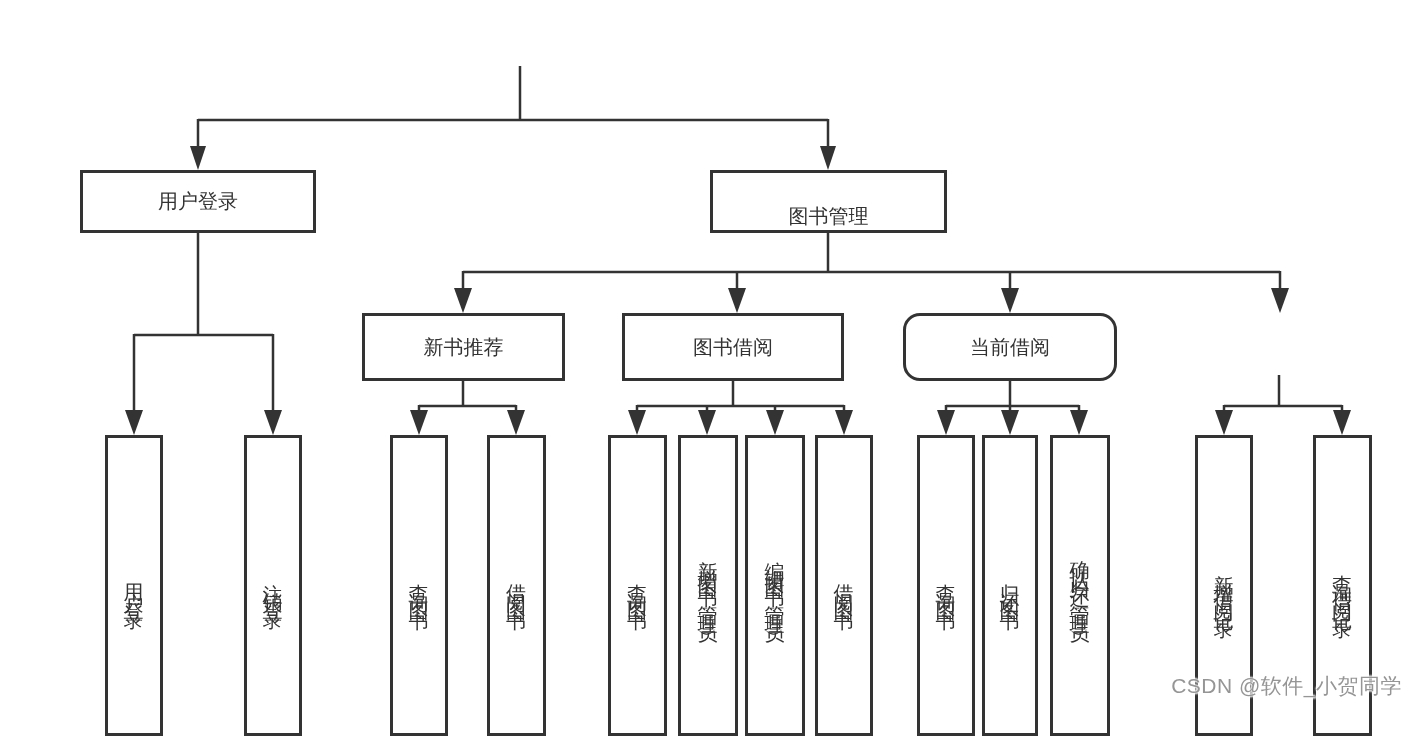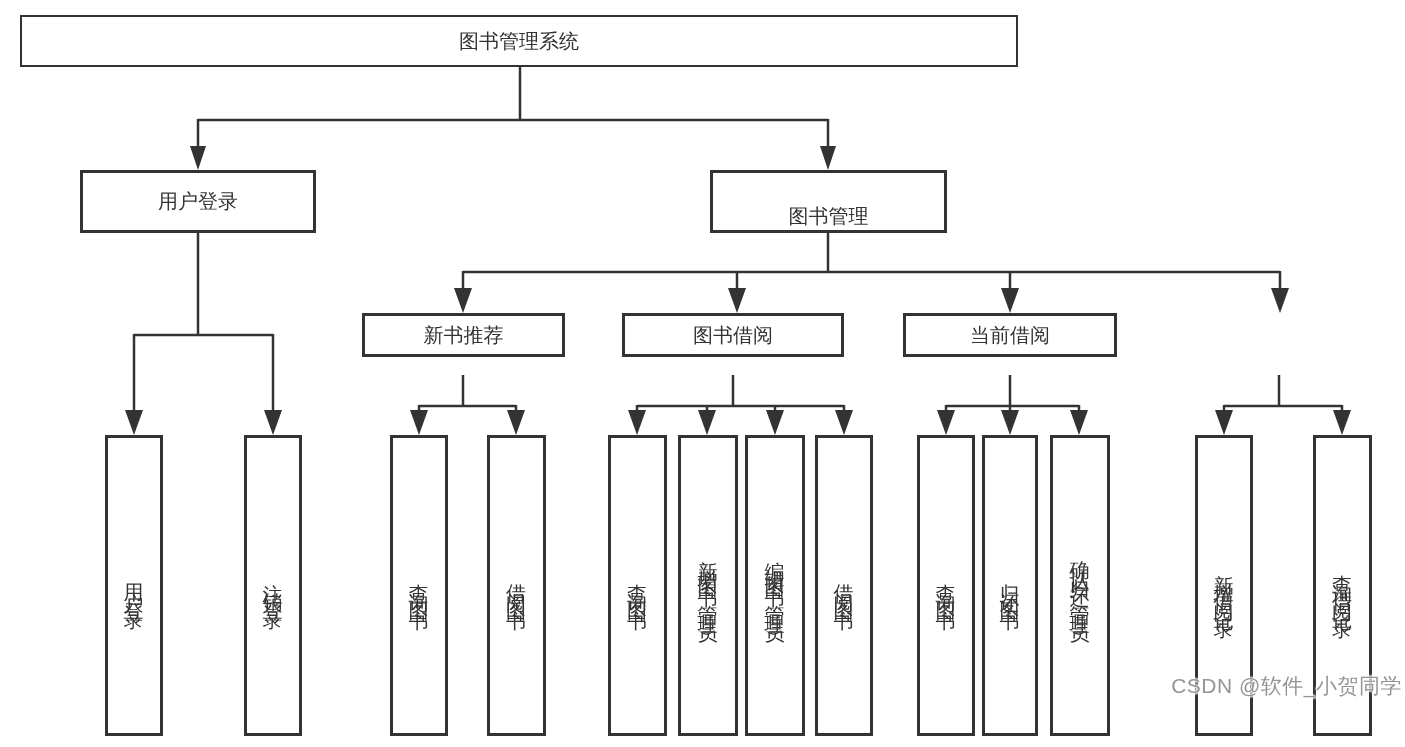--- a/index.html
+++ b/index.html
@@ -40,21 +40,21 @@
     font-size: 20px;
   }
   .hbox {
     border: 3px solid #333333;
     height: 63px;
     top: 170px;
     font-size: 20px;
   }
   .l3box {
     border: 3px solid #333333;
-    height: 44px;
+    height: 68px;
     top: 313px;
     font-size: 20px;
   }
   .leaf {
     border: 3px solid #333333;
     top: 435px;
     height: 301px;
     font-size: 20px;
   }
   .vtext {
@@ -149,38 +149,35 @@
 
       <polygon points="937,410 955,410 946,435"></polygon>
       <polygon points="1001,410 1019,410 1010,435"></polygon>
       <polygon points="1070,410 1088,410 1079,435"></polygon>
 
       <polygon points="1215,410 1233,410 1224,435"></polygon>
       <polygon points="1333,410 1351,410 1342,435"></polygon>
     </g>
   </svg>
 
-  <div class="box root-box">
-    <span>图书管理系统</span>
-  </div>
 
   <div class="box hbox" style="left:80px; width:236px;">
     <span>用户登录</span>
   </div>
   <div class="box hbox" style="left:710px; width:237px;align-items:flex-end;">
     <span>图书管理</span>
   </div>
 
   <div class="box l3box" style="left:362px; width:203px;">
     <span>新书推荐</span>
   </div>
   <div class="box l3box" style="left:622px; width:222px;">
     <span>图书借阅</span>
   </div>
-  <div class="box l3box" style="left:903px; width:214px;">
+  <div class="box l3box" style="left:903px; width:214px;border-radius:17px;">
     <span>当前借阅</span>
   </div>
 
   <div class="box leaf" style="left:105px; width:58px;">
     <span class="vtext">用户登录</span>
   </div>
   <div class="box leaf" style="left:244px; width:58px;">
     <span class="vtext">注销登录</span>
   </div>
 

